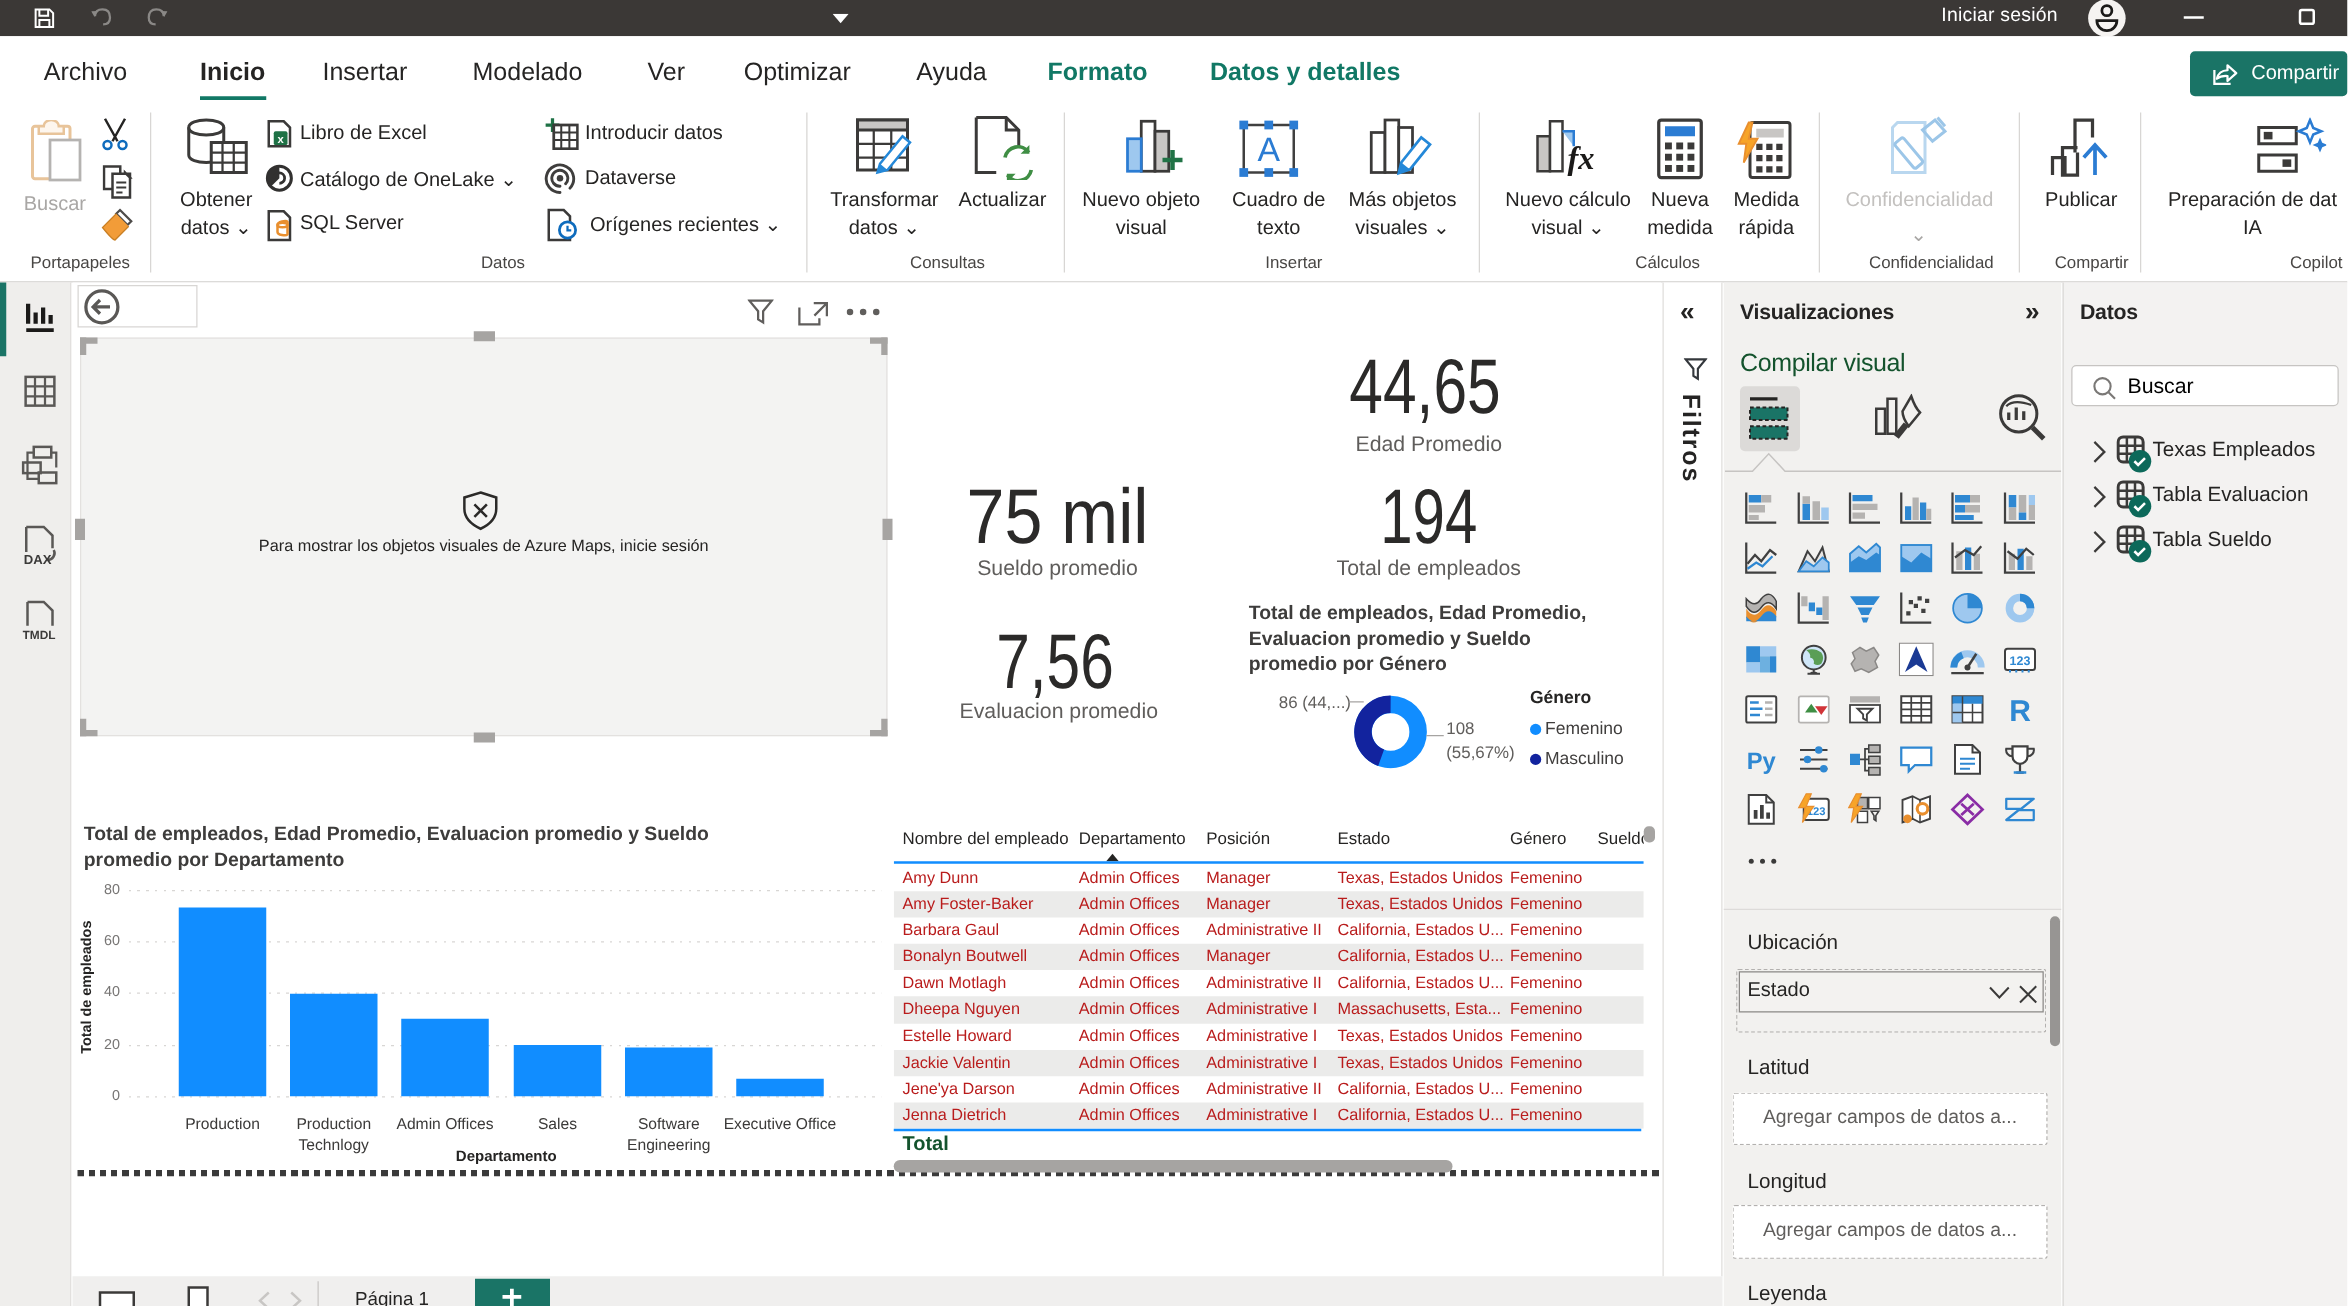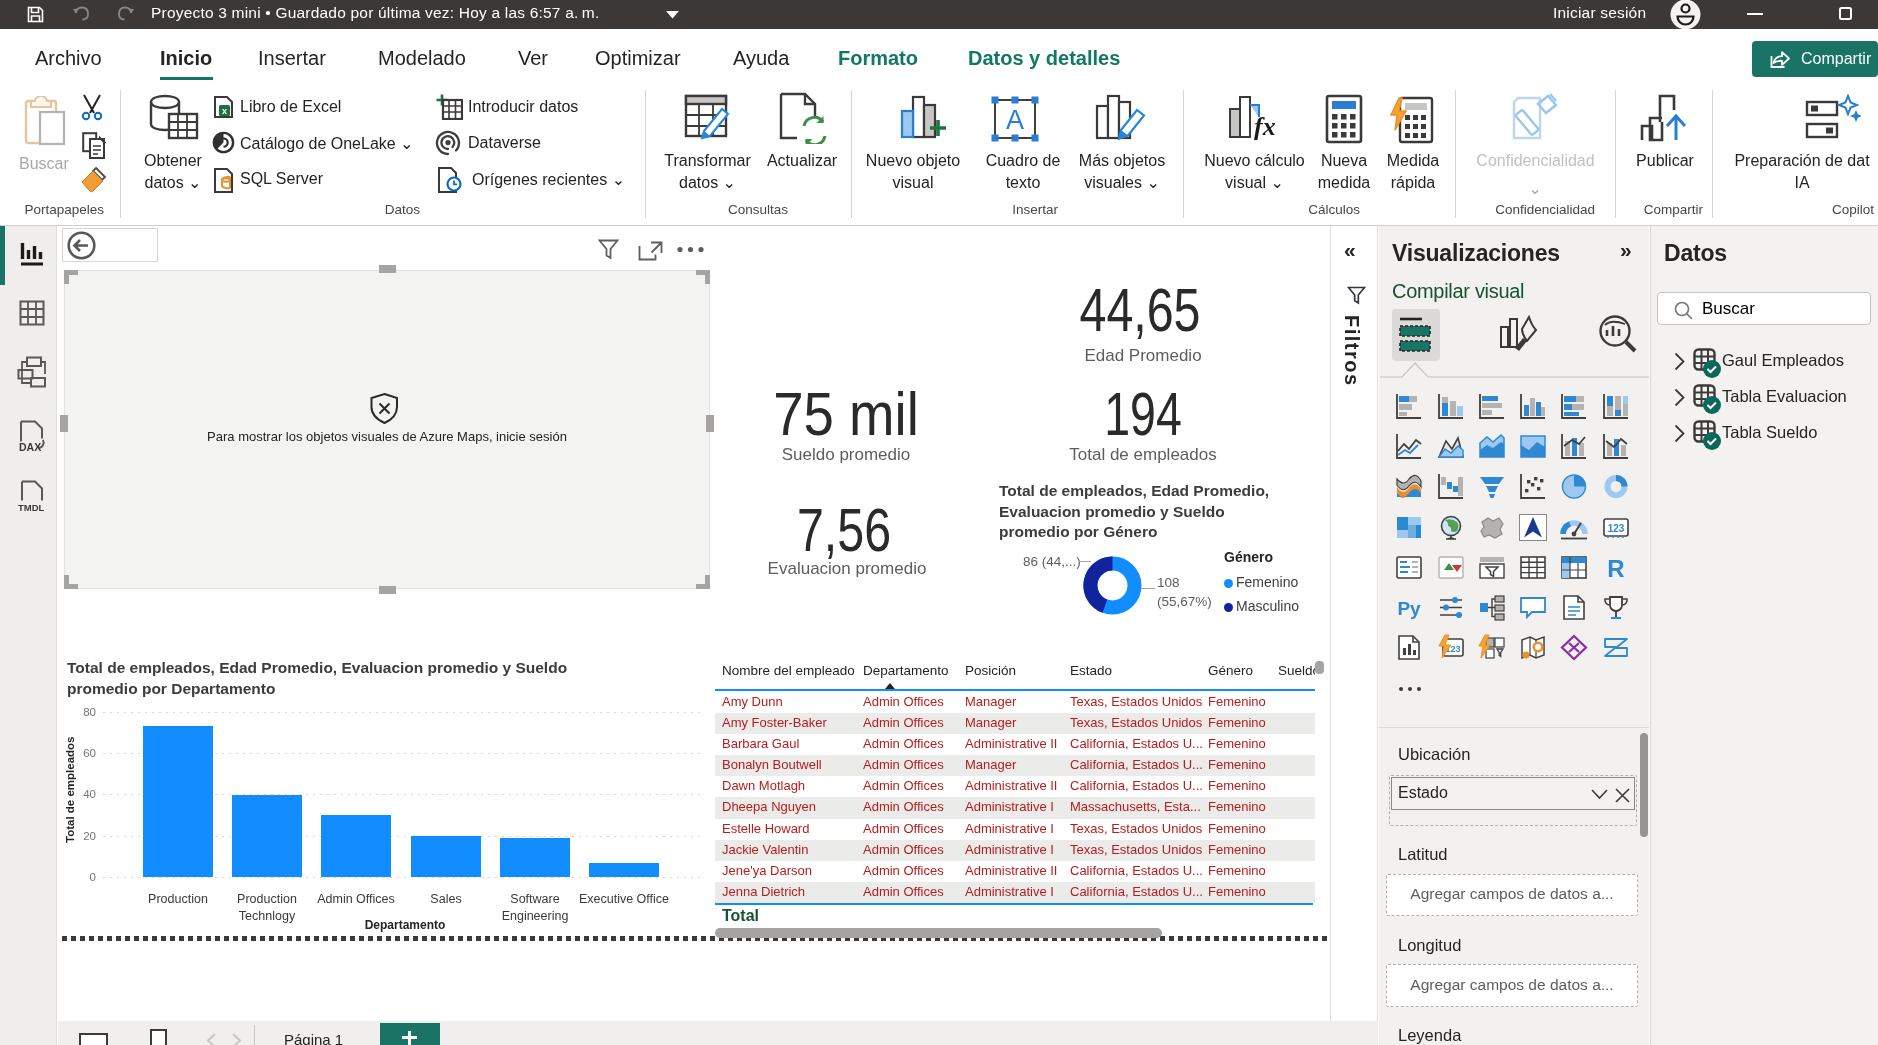--- a/index.html
+++ b/index.html
@@ -31,21 +31,21 @@
 #mapvis{position:absolute;left:64px;top:270px;width:646px;height:319px;background:#f3f3f2;border:1px solid #e3e1df}
 .bignum{position:absolute;font-size:62px;color:#2b2a29;text-align:center;white-space:nowrap}
 .cardlbl{position:absolute;font-size:17px;color:#5f5d5b;text-align:center;white-space:nowrap}
 .ctitle{position:absolute;font-size:15.5px;font-weight:bold;color:#3d3c3b;line-height:20.5px}
 
 #bottombar{position:absolute;left:58px;top:1021px;width:1320px;height:24px;background:#f0efee}
 
 #filtros{position:absolute;left:1330px;top:226px;width:48px;height:795px;background:#fff;border-left:1px solid #e0dedc;border-right:1px solid #e0dedc}
 #vizpanel{position:absolute;left:1379px;top:226px;width:270px;height:819px;background:#f2f1ef}
 #datapanel{position:absolute;left:1650px;top:226px;width:228px;height:819px;background:#f3f2f1;border-left:1px solid #d9d7d5}
-.ptitle{font-size:23px;font-weight:bold;color:#252423;letter-spacing:-0.2px}
+.ptitle{font-size:17px;font-weight:bold;color:#252423;letter-spacing:-0.2px}
 .grid{width:602px;height:1px;background:repeating-linear-gradient(to right,#d8d6d4 0 2px,transparent 2px 7px)}
 .bar{background:#118DFF}
 .xlab{font-size:12.5px;color:#3b3a39;text-align:center;line-height:17px}
 .th{position:absolute;top:8px;font-size:13.5px;color:#252423;white-space:nowrap}
 .tr{position:relative;height:21.1px;font-size:13px;color:#b91c1c;white-space:nowrap}
 .tr.alt{background:#ebebea}
 .tc{position:absolute;top:2px}
 .c1{left:7px}.c2{left:148px}.c3{left:250px}.c4{left:355px}.c5{left:493px}
 .fieldlbl{position:absolute;font-size:16.5px;color:#252423}
 .dashwell{position:absolute;border:1.3px dashed #b3b1af;background:#fff;border-radius:2px}
@@ -60,21 +60,20 @@
       <path d="M4.5 1.5v5h7v-5M4.5 16v-6h8v6" fill="none" stroke="#fff" stroke-width="1.6"></path>
     </svg>
   <svg class="abs" style="left:73px;top:5px" width="18" height="17" viewBox="0 0 18 17">
       <path d="M3 8 Q3 2.5 9 2.5 Q15 2.5 15 9 Q15 14.5 9.5 14.5" fill="none" stroke="#8a8886" stroke-width="1.8"></path>
       <path d="M6.5 4.5 L2.5 8.2 L1 3.4 Z" fill="#8a8886" transform="rotate(-14 3 8)"></path>
     </svg>
   <svg class="abs" style="left:116px;top:5px" width="18" height="17" viewBox="0 0 18 17">
       <path d="M15 8 Q15 2.5 9 2.5 Q3 2.5 3 9 Q3 14.5 8.5 14.5" fill="none" stroke="#8a8886" stroke-width="1.8"></path>
       <path d="M11.5 4.5 L15.5 8.2 L17 3.4 Z" fill="#8a8886" transform="rotate(14 15 8)"></path>
     </svg>
-  <div class="t" style="left:151px">Proyecto 3 mini • Guardado por última vez: Hoy a las 6:57 a. m.</div>
   <svg class="abs" style="left:666px;top:11px" width="13" height="8" viewBox="0 0 13 8">
       <path d="M0 0h13L6.5 7.5z" fill="#fff"></path>
     </svg>
   <div class="t" style="left:1553px">Iniciar sesión</div>
   <svg class="abs" style="left:1670px;top:-1px" width="31" height="31" viewBox="0 0 31 31">
       <circle cx="15.5" cy="15.5" r="15" fill="#f5f3f1"></circle>
       <circle cx="15.5" cy="9.5" r="4" fill="none" stroke="#1b1a19" stroke-width="2.2"></circle>
       <path d="M7.5 17.5 h16 a8 8 0 0 1 -16 0 z" fill="none" stroke="#1b1a19" stroke-width="2.2"></path>
     </svg>
   <div class="abs" style="left:1747px;top:13px;width:16px;height:2.4px;background:#fff"></div>
@@ -818,21 +817,21 @@
 <div class="datarow" style="top:349px"></div>
 <svg class="abs" style="left:1674px;top:352px" width="11" height="19" viewBox="0 0 11 19">
     <path d="M1.5 1.5 l8 8 -8 8" fill="none" stroke="#3b3a39" stroke-width="1.8"></path>
   </svg>
 <svg class="abs tblico" style="left:1693px;top:348px" width="29" height="31" viewBox="0 0 29 31">
   <rect x="1.5" y="1.5" width="20" height="20" rx="4" fill="none" stroke="#3b3a39" stroke-width="2.4"></rect>
   <path d="M1.5 8.5 h20 M1.5 15 h20 M8.5 1.5 v20 M15 1.5 v20" stroke="#3b3a39" stroke-width="2"></path>
   <circle cx="19" cy="21" r="9" fill="#0c695a"></circle>
   <path d="M14.5 21 l3 3 5.5-5.5" fill="none" stroke="#fff" stroke-width="2"></path>
 </svg>
-<div class="abs" style="left:1722px;top:351px;font-size:16.5px;color:#252423">Gaul Empleados</div>
+<div class="abs" style="left:1722px;top:351px;font-size:16.5px;color:#252423">Texas Empleados</div>
 <svg class="abs" style="left:1674px;top:388px" width="11" height="19" viewBox="0 0 11 19">
     <path d="M1.5 1.5 l8 8 -8 8" fill="none" stroke="#3b3a39" stroke-width="1.8"></path>
   </svg>
 <svg class="abs tblico" style="left:1693px;top:384px" width="29" height="31" viewBox="0 0 29 31">
   <rect x="1.5" y="1.5" width="20" height="20" rx="4" fill="none" stroke="#3b3a39" stroke-width="2.4"></rect>
   <path d="M1.5 8.5 h20 M1.5 15 h20 M8.5 1.5 v20 M15 1.5 v20" stroke="#3b3a39" stroke-width="2"></path>
   <circle cx="19" cy="21" r="9" fill="#0c695a"></circle>
   <path d="M14.5 21 l3 3 5.5-5.5" fill="none" stroke="#fff" stroke-width="2"></path>
 </svg>
 <div class="abs" style="left:1722px;top:387px;font-size:16.5px;color:#252423">Tabla Evaluacion</div>

